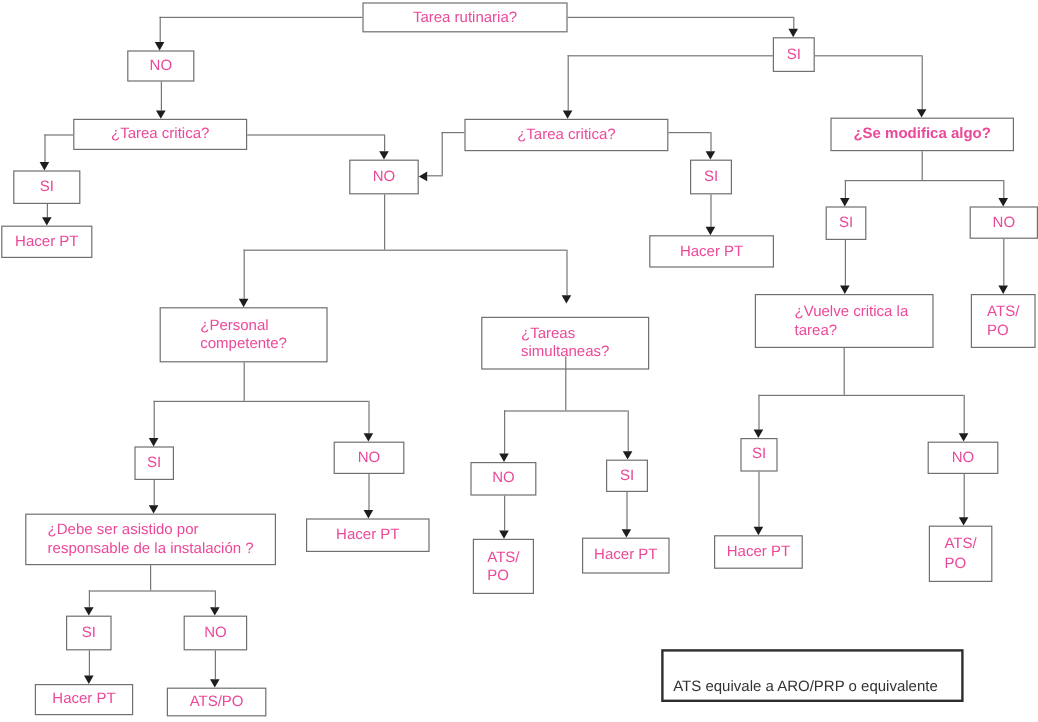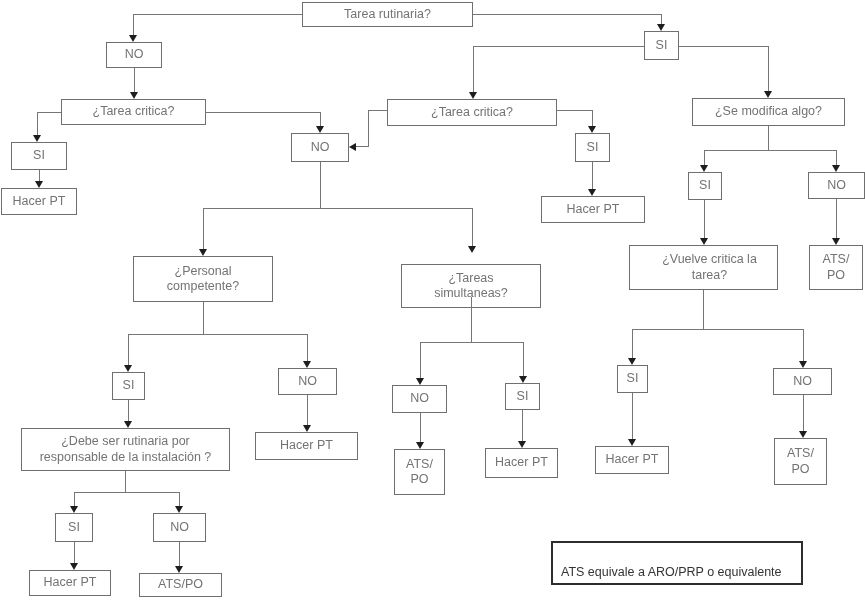--- a/index.html
+++ b/index.html
@@ -8,27 +8,27 @@
     width:865px;height:602px;
     background:#ffffff;
     font-family:"Liberation Sans", sans-serif;
     overflow:hidden;
   }
   .node{
     position:absolute;
     box-sizing:border-box;
     background:#ffffff;
     border:1px solid #6f6f6f;
-    color:#737373;
+    color:#ec4899;
     font-size:12.5px;
     line-height:1.22;
     display:flex;
     align-items:center;
     justify-content:center;
-    text-align:center;
+    text-align:left;
     white-space:pre-line;
   }
   .legend{
     position:absolute;
     box-sizing:border-box;
     background:#ffffff;
     border:2px solid #2d2d2d;
     color:#333333;
     font-size:12.5px;
     line-height:1.5;
@@ -58,21 +58,21 @@
   <div class="node" style="left:302px;top:2px;width:171px;height:25px;">Tarea rutinaria?</div>
   <div class="node" style="left:106px;top:42px;width:56px;height:26px;">NO</div>
   <div class="node" style="left:644px;top:31px;width:35px;height:29px;">SI</div>
   <div class="node" style="left:61px;top:99px;width:145px;height:26px;">¿Tarea critica?</div>
   <div class="node" style="left:11px;top:142px;width:56px;height:28px;">SI</div>
   <div class="node" style="left:1px;top:188px;width:76px;height:27px;">Hacer PT</div>
   <div class="node" style="left:291px;top:133px;width:58px;height:29px;">NO</div>
   <div class="node" style="left:387px;top:99px;width:170px;height:27px;">¿Tarea critica?</div>
   <div class="node" style="left:575px;top:133px;width:35px;height:29px;">SI</div>
   <div class="node" style="left:541px;top:196px;width:104px;height:27px;">Hacer PT</div>
-  <div class="node" style="left:692px;top:98px;width:153px;height:28px;">¿Se modifica algo?</div>
+  <div class="node" style="left:692px;top:98px;width:153px;height:28px;font-weight:bold;">¿Se modifica algo?</div>
   <div class="node" style="left:688px;top:172px;width:34px;height:28px;">SI</div>
   <div class="node" style="left:808px;top:172px;width:57px;height:27px;">NO</div>
   <div class="node" style="left:809px;top:245px;width:54px;height:45px;">ATS/
 PO</div>
   <div class="node" style="left:629px;top:245px;width:149px;height:45px;padding-left:12px;">¿Vuelve critica la
 tarea?</div>
   <div class="node" style="left:133px;top:256px;width:140px;height:46px;">¿Personal
 competente?</div>
   <div class="node" style="left:401px;top:264px;width:140px;height:44px;">¿Tareas
 simultaneas?</div>
@@ -82,21 +82,21 @@
   <div class="node" style="left:392px;top:385px;width:55px;height:28px;">NO</div>
   <div class="node" style="left:505px;top:383px;width:35px;height:27px;">SI</div>
   <div class="node" style="left:394px;top:449px;width:51px;height:46px;">ATS/
 PO</div>
   <div class="node" style="left:485px;top:448px;width:73px;height:30px;">Hacer PT</div>
   <div class="node" style="left:617px;top:365px;width:31px;height:28px;">SI</div>
   <div class="node" style="left:773px;top:368px;width:59px;height:27px;">NO</div>
   <div class="node" style="left:595px;top:446px;width:74px;height:28px;">Hacer PT</div>
   <div class="node" style="left:774px;top:438px;width:53px;height:47px;">ATS/
 PO</div>
-  <div class="node" style="left:21px;top:428px;width:209px;height:43px;">¿Debe ser rutinaria por
+  <div class="node" style="left:21px;top:428px;width:209px;height:43px;">¿Debe ser asistido por
 responsable de la instalación ?</div>
   <div class="node" style="left:55px;top:513px;width:38px;height:29px;">SI</div>
   <div class="node" style="left:153px;top:513px;width:53px;height:29px;">NO</div>
   <div class="node" style="left:29px;top:570px;width:82px;height:26px;">Hacer PT</div>
   <div class="node" style="left:139px;top:573px;width:83px;height:24px;">ATS/PO</div>
 
   <div class="legend" style="left:551px;top:541px;width:252px;height:44px;">
     <div>ATS equivale a ARO/PRP o equivalente</div>
   </div>
 

